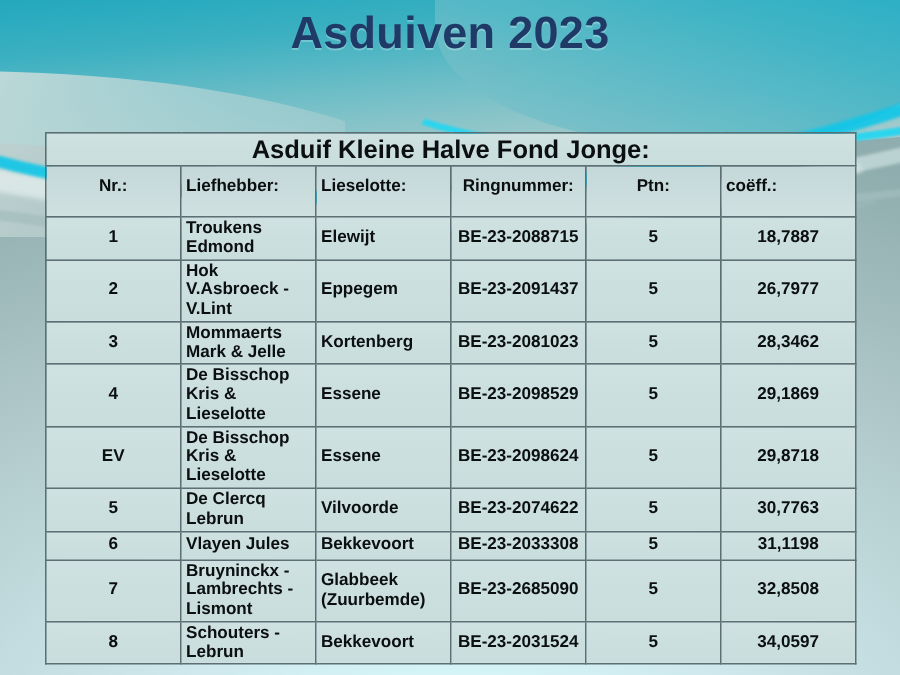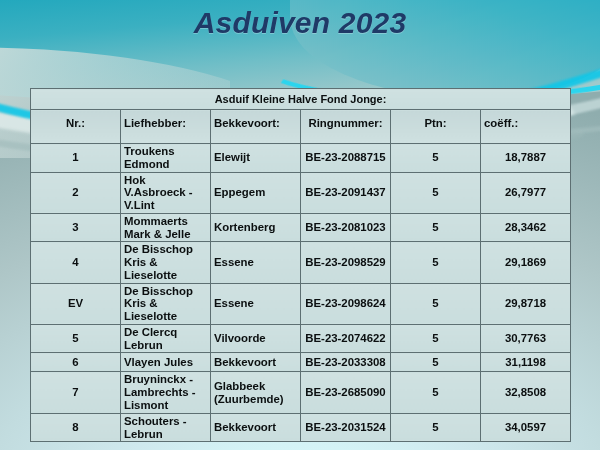--- a/index.html
+++ b/index.html
@@ -89,21 +89,20 @@
   }
 
   
   #title {
     position: absolute;
     left: 0; top: 6px;
     width: 600px;
     text-align: center;
     font-size: 30px;
     font-weight: bold;
-    font-style: italic;
     color: #1f3a67;
     letter-spacing: 0.2px;
     text-shadow: 0 1px 0 rgba(255,255,255,0.25);
     white-space: nowrap;
   }
 
   
   #table-wrap {
     position: absolute;
     left: 30px; top: 88px;
@@ -121,21 +120,21 @@
     border: 1px solid #5d6f72;
     padding: 1px 3px;
     background: linear-gradient(180deg, #cfe1e1 0%, #c9dddd 100%);
     vertical-align: middle;
     line-height: 1.12;
     overflow: hidden;
   }
   td.banner {
     background: #ffff00;
     text-align: center;
-    font-size: 11px;
+    font-size: 17px;
     height: 21px;
     padding: 0 3px;
     border: 1px solid #63747a;
   }
   tr.head td {
     height: 34px;
     vertical-align: bottom;
     padding-bottom: 13px;
     background: linear-gradient(180deg, #c5d8d9 0%, #cbdddd 65%, #cfe1e1 100%);
   }
@@ -171,21 +170,21 @@
 
   <div id="table-wrap">
     <table class="grid">
       <tbody>
         <tr>
           <td class="banner" colspan="6">Asduif Kleine Halve Fond Jonge:</td>
         </tr>
         <tr class="head">
           <td class="c-nr">Nr.:</td>
           <td class="c-lief">Liefhebber:</td>
-          <td class="c-woon">Bekkevoort:</td>
+          <td class="c-woon">Lieselotte:</td>
           <td class="c-ring">Ringnummer:</td>
           <td class="c-ptn">Ptn:</td>
           <td class="c-coef">coëff.:</td>
         </tr>
 
         <tr class="data">
           <td class="c-nr">1</td>
           <td class="c-lief">Troukens Edmond</td>
           <td class="c-woon">Elewijt</td>
           <td class="c-ring">BE-23-2088715</td>

